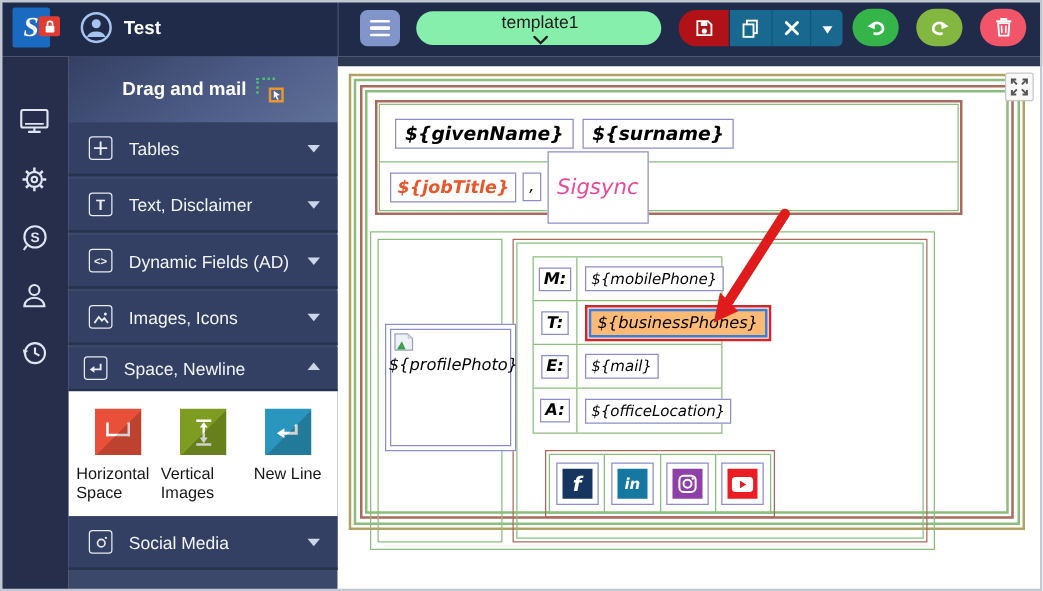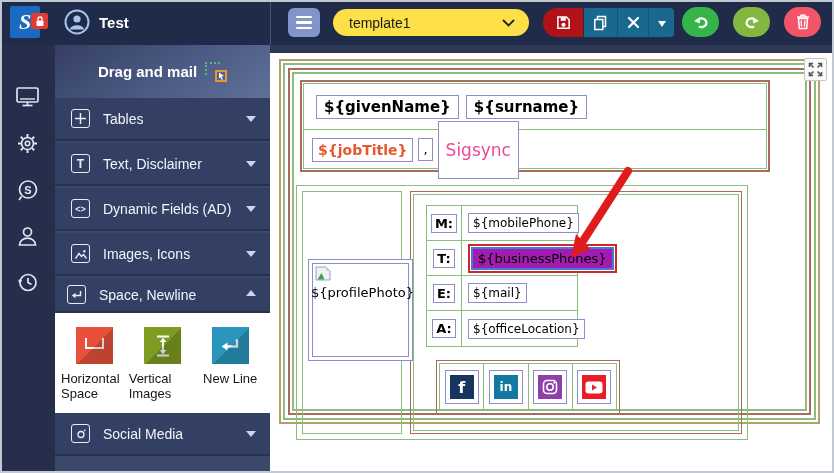--- a/index.html
+++ b/index.html
@@ -12,21 +12,21 @@
   .topbar { position:absolute; left:0; top:0; width:834px; height:45px; background:#1f2b49; z-index:10; }
   .topbar-divider { position:absolute; left:270px; top:0; width:1px; height:45px; background:#46536f; }
   .logo { position:absolute; left:10px; top:6px; width:30px; height:32px; background:#1b6ac2; border-radius:2px; display:flex; align-items:center; justify-content:center; }
   .logo-s { color:#fff; font-family:"Liberation Serif", serif; font-weight:bold; font-style:italic; font-size:22px; line-height:1; }
   .logo-badge { position:absolute; left:31px; top:13px; width:17px; height:16px; background:#e23b31; border-radius:2px; display:flex; align-items:center; justify-content:center; }
   .user-chip { position:absolute; left:64px; top:9px; display:flex; align-items:center; gap:9px; }
   .avatar { width:26px; height:26px; }
   .user-label { color:#fff; font-size:15px; font-weight:bold; }
   .hamburger-btn { position:absolute; left:288px; top:8px; width:32px; height:29px; background:#8195ca; border-radius:6px; display:flex; flex-direction:column; justify-content:center; align-items:center; gap:3px; cursor:pointer; }
   .hamburger-btn span { display:block; width:16px; height:2.4px; background:#fff; border-radius:1px; }
-  .template-pill { position:absolute; left:333px; top:9px; width:196px; height:27px; background:#fde047; border-radius:14px; display:flex; align-items:center; padding:0 14px 0 16px; cursor:pointer; }
+  .template-pill { position:absolute; left:333px; top:9px; width:196px; height:27px; background:#86efac; border-radius:14px; display:flex; align-items:center; padding:0 14px 0 16px; cursor:pointer;flex-direction:column; }
   .template-pill .val { font-size:14px; color:#1b1b1b; flex:1; }
   .save-btn { position:absolute; left:543px; top:8px; width:40px; height:29px; background:#b01217; border-radius:14px 0 0 14px; display:flex; align-items:center; justify-content:center; cursor:pointer; }
   .btn-group { position:absolute; left:584px; top:8px; height:29px; background:#19688f; border-radius:0 4px 4px 0; display:flex; align-items:stretch; }
   .btn-group .seg { display:flex; align-items:center; justify-content:center; cursor:pointer; }
   .seg-copy { width:33px; }
   .seg-x { width:31px; border-left:1px solid #0f587c; }
   .seg-caret { width:26px; border-left:1px solid #0f587c; }
   .pill-btn { position:absolute; top:7px; width:37px; height:30px; border-radius:15px; display:flex; align-items:center; justify-content:center; cursor:pointer; }
   .undo-btn { left:682px; background:#35b44a; }
   .redo-btn { left:733px; background:#84b73f; }
@@ -54,21 +54,21 @@
   .tile { position:relative; width:37px; height:37px; display:flex; align-items:center; justify-content:center; overflow:hidden; }
   .tile:after { content:""; position:absolute; inset:0; background:linear-gradient(135deg, transparent 52%, rgba(0,0,0,.18) 52%); }
   .tile-label { margin-top:7px; font-size:13px; line-height:15px; color:#161616; }
   .u-shape { width:19px; height:11px; border:2.5px solid #fff; border-top:none; margin-top:-5px; }
 
   
   .canvas-strip { position:absolute; left:270px; top:45px; width:564px; height:8px; background:#2c3854; z-index:8; }
   .canvas { position:absolute; left:270px; top:53px; width:564px; height:420px; background:#fff; z-index:7; }
   .expand-btn { position:absolute; left:534px; top:5px; width:23px; height:23px; background:#fafafa; border:1px solid #c6c6c6; border-radius:2px; display:flex; align-items:center; justify-content:center; cursor:pointer; z-index:6; }
 
-  .template { position:absolute; left:9px; top:6px; width:541px; height:365px; }
+  .template { position:absolute; left:9px; top:6px; width:541px; height:365px;font-style:italic; }
   .b-layer { position:absolute; border-style:solid; }
   .L1 { inset:0; border-width:2px; border-color:#b0a264; }
   .L2 { inset:4px; border-width:2px; border-color:#8bbd7e; }
   .L3 { inset:9px; border-width:2px; border-color:#aa6b5e; }
   .L4 { inset:13px; border-width:2px; border-color:#8bbd7e; }
 
   .tpl-font { font-family:"DejaVu Sans", sans-serif; }
   .fbox { display:inline-block; border:1.5px solid #8d8dc9; background:#fff; white-space:nowrap; }
 
   .secA { position:absolute; left:21px; top:21px; width:470px; height:92px; border:2px solid #aa6b5e; padding:1px; }
@@ -89,21 +89,21 @@
   .right-col-inner { width:100%; height:100%; border:1.5px solid #8bbd7e; padding:10px 0 0 12px; }
 
   .contact-table { width:152px; border:1.5px solid #8bbd7e; }
   .c-row { display:flex; height:35px; border-bottom:1.5px solid #8bbd7e; align-items:center; }
   .c-row:last-child { border-bottom:none; }
   .c-label-cell { width:35px; height:100%; border-right:1.5px solid #8bbd7e; display:flex; align-items:center; justify-content:center; flex:none; }
   .c-label { font-size:13px; font-weight:bold; padding:1px 3px; }
   .c-value-cell { flex:1; padding-left:6px; display:flex; align-items:center; position:relative; }
   .c-value { font-size:12px; padding:2px 4px; }
   .sel-outer { display:inline-block; border:2px solid #d3262b; padding:1px; background:#fff; white-space:nowrap; }
-  .sel-inner { display:inline-block; border:2px solid #3d7ed9; padding:2px 5px; font-size:13px; white-space:nowrap; background:#a21caf; }
+  .sel-inner { display:inline-block; border:2px solid #3d7ed9; padding:2px 5px; font-size:13px; white-space:nowrap; background:#fdba74; }
 
   .social-table { margin:13px 0 0 10px; width:184px; border:1.5px solid #aa6b5e; padding:2px; }
   .social-inner { border:1.5px solid #8bbd7e; display:flex; }
   .social-cell { flex:1; border-right:1.5px solid #8bbd7e; display:flex; align-items:center; justify-content:center; padding:6px 0; }
   .social-cell:last-child { border-right:none; }
   .social-box { border:1.5px solid #8d8dc9; padding:4px; background:#fff; display:flex; cursor:pointer; }
   .s-icon { width:24px; height:24px; display:flex; align-items:center; justify-content:center; color:#fff; font-weight:bold; }
   .s-fb { background:#17365f; font-size:16px; }
   .s-li { background:#1478a0; font-size:12px; }
   .s-ig { background:#8f3fa8; }

